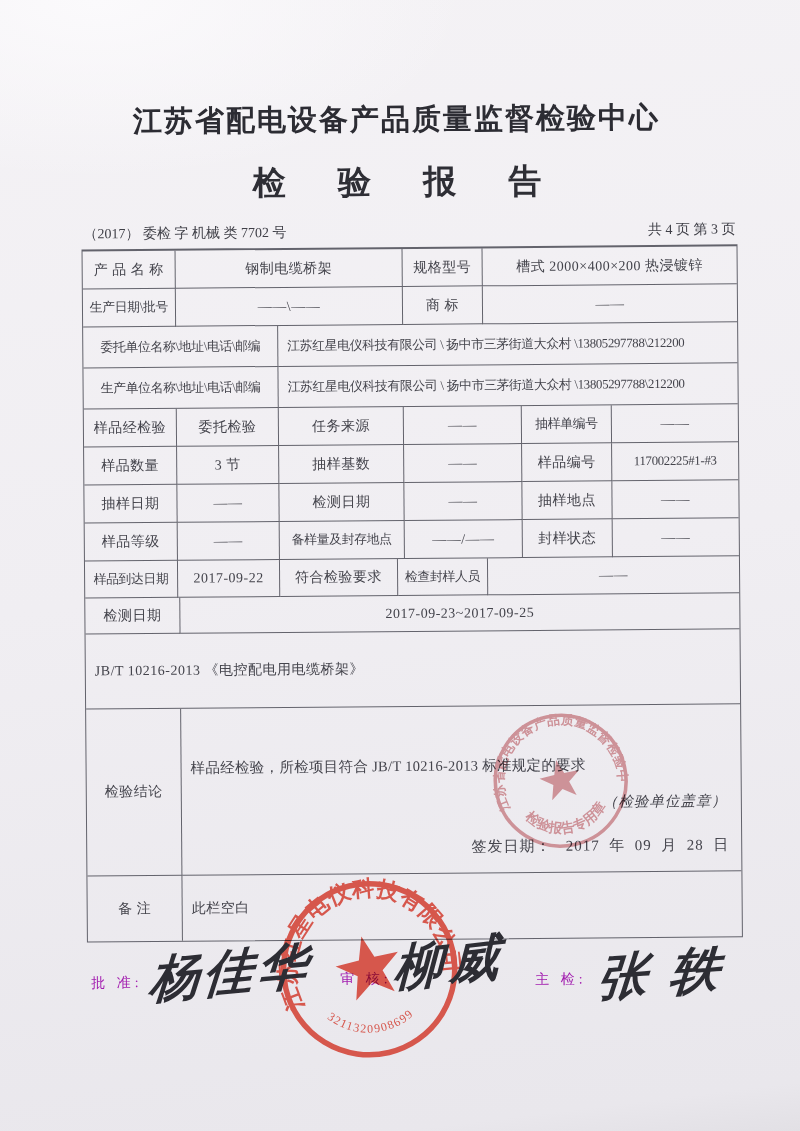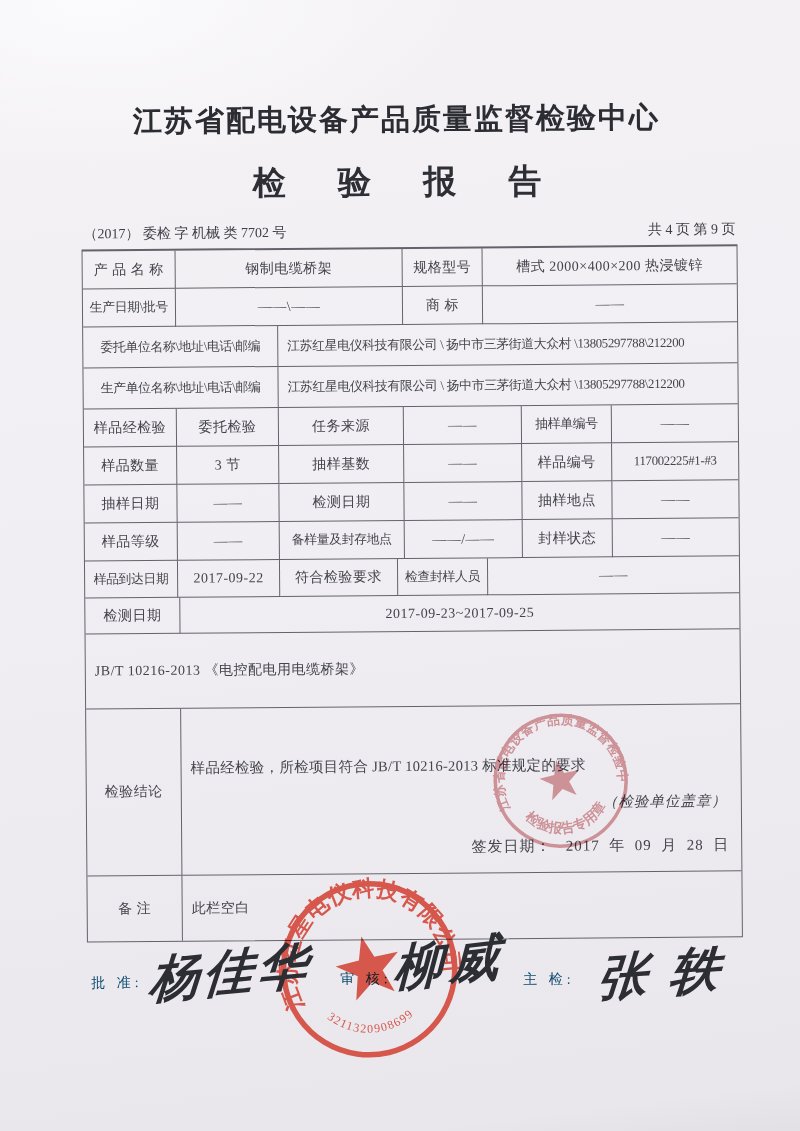--- a/index.html
+++ b/index.html
@@ -49,38 +49,38 @@
   .basis-cell{align-items:center;}
   .conclusion-cell{position:relative;display:block;}
   .conclusion-text{margin:50px 0 0 9px;font-size:14.5px;letter-spacing:0.3px;}
   .seal-note{position:absolute;right:14px;bottom:60px;font-size:14.5px;letter-spacing:1px;font-style:italic;}
   .issue-date{position:absolute;right:12px;bottom:16px;font-size:15px;white-space:pre;letter-spacing:1px;}
   
   .stamp{position:absolute;mix-blend-mode:multiply;pointer-events:none;}
   .stamp-center{left:488px;top:711px;opacity:0.78;transform:rotate(-12deg);z-index:5;}
   .stamp-company{left:274px;top:877px;opacity:0.92;transform:rotate(-13deg);z-index:5;}
   
-  .sig-label{position:absolute;font-size:14px;letter-spacing:4px;color:#0c4a6e;z-index:4;}
+  .sig-label{position:absolute;font-size:14px;letter-spacing:4px;color:#a21caf;z-index:4;}
   .sig{position:absolute;z-index:6;font-size:50px;font-weight:bold;font-style:italic;
        color:#2d2d34;font-family:"Liberation Serif","DejaVu Serif",serif;white-space:nowrap;}
   .sig-1{left:146px;top:938px;transform:rotate(-5deg) skewX(-10deg);letter-spacing:4px;}
   .sig-2{left:390px;top:930px;transform:rotate(-6deg) skewX(-8deg);letter-spacing:6px;}
   .sig-3{left:594px;top:942px;transform:rotate(-4deg) skewX(-9deg);letter-spacing:22px;}
 </style>
 </head>
 <body>
 
 <div class="doc">
 
   <div class="header">
     <div class="org-title">江苏省配电设备产品质量监督检验中心</div>
     <div class="report-title">检 验 报 告</div>
     <div class="ref-row">
       <span>（2017） 委检 字 机械 类 7702 号</span>
-      <span>共 4 页 第 9 页</span>
+      <span>共 4 页 第 3 页</span>
     </div>
   </div>
 
   <div class="table">
 
     <div class="trow h38">
       <div class="cell cwa1">产 品 名 称</div>
       <div class="cell cwa2">钢制电缆桥架</div>
       <div class="cell cwa3">规格型号</div>
       <div class="cell grow">槽式 2000×400×200 热浸镀锌</div>
@@ -195,16 +195,16 @@
     <polygon fill="#d4493e" transform="translate(100 100) scale(1.22) translate(-100 -100)" points="100,70 107.1,90.3 128.5,90.7 111.4,103.7 117.6,124.3 100,112 82.4,124.3 88.6,103.7 71.5,90.7 92.9,90.3"></polygon>
     <text fill="#d4493e" font-size="13" letter-spacing="1.5">
       <textPath href="#coBottom">3211320908699</textPath>
     </text>
   </svg>
 
   <span class="sig-label" style="left:88px;top:972px;">批  准:</span>
   <span class="sig sig-1">杨佳华</span>
   <span class="sig-label" style="left:337px;top:970px;">审  核:</span>
   <span class="sig sig-2">柳威</span>
-  <span class="sig-label" style="left:520px;top:972px;">主  检:</span>
+  <span class="sig-label" style="left:532px;top:972px;">主  检:</span>
   <span class="sig sig-3">张轶</span>
 
 </div>
 
 </body></html>

